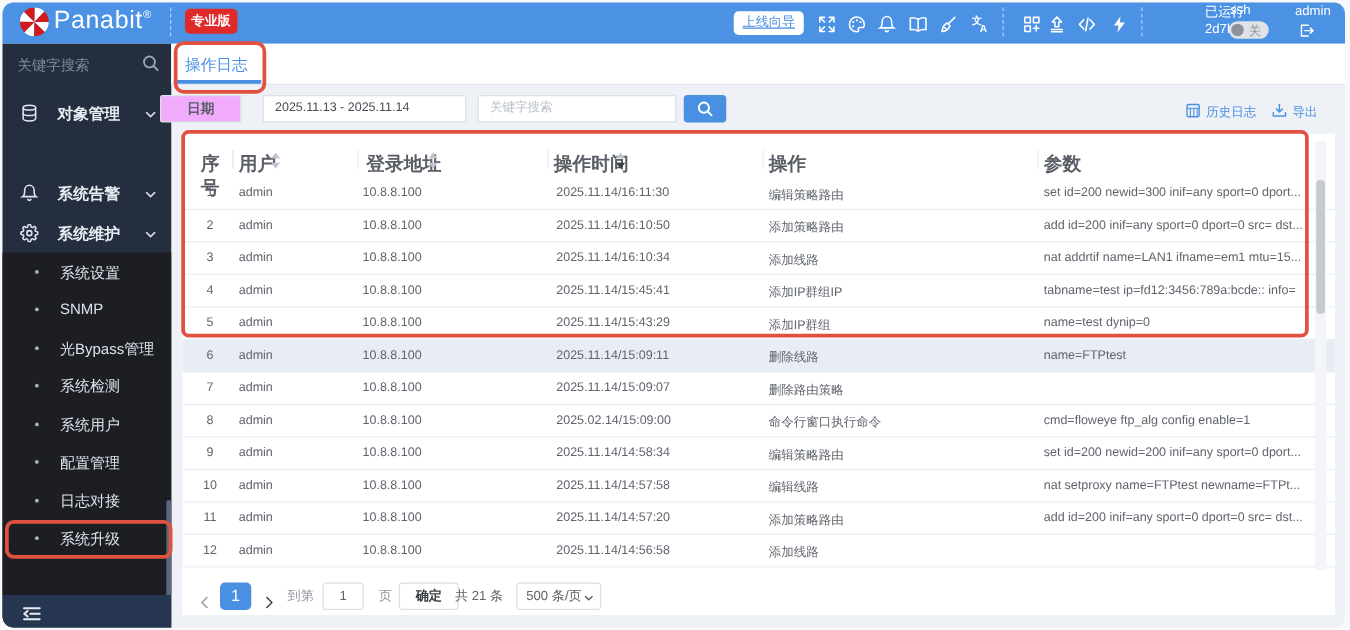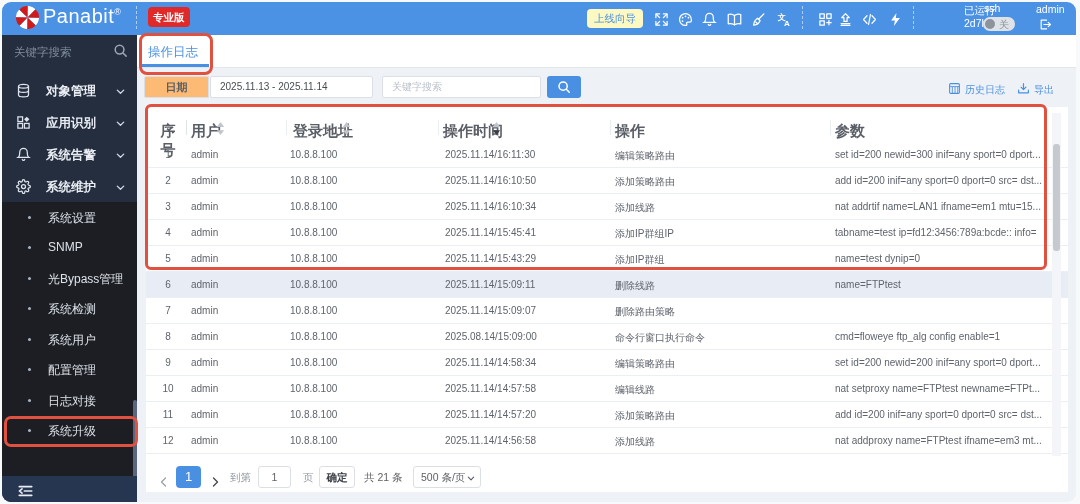--- a/index.html
+++ b/index.html
@@ -7,21 +7,21 @@
 body{position:relative;font-family:"Liberation Sans",sans-serif;background:#f8f9fb;font-size:10.5px;}
 #win{position:absolute;left:2px;top:2px;width:1074px;height:500px;border-radius:9px;overflow:hidden;background:#eef1f6;}
 #shift{position:absolute;left:-2px;top:-2px;width:1080px;height:504px;}
 .abs{position:absolute;}
 
 #topbar{position:absolute;left:0;top:0;width:1080px;height:35px;background:#4b92e5;color:#fff;}
 #logo-txt{position:absolute;left:43px;top:5px;font-size:20px;color:#fff;letter-spacing:.5px;}
 #logo-txt sup{font-size:9px;vertical-align:super;}
 .vdash{position:absolute;top:6px;height:23px;border-left:1px dashed rgba(255,255,255,.55);}
 #badge{position:absolute;left:148px;top:7px;height:20px;line-height:20px;padding:0 5px;background:#e02a2a;border-radius:4px;font-size:10.5px;font-weight:bold;color:#fff;}
-#wizard{position:absolute;left:587px;top:9px;width:56px;height:19px;line-height:19px;background:#fef9c3;border-radius:4px;color:#4a90e2;font-size:10.5px;text-align:center;}
+#wizard{position:absolute;left:587px;top:9px;width:56px;height:19px;line-height:19px;background:#ffffff;border-radius:4px;color:#4a90e2;font-size:10.5px;text-align:center;text-decoration:underline;}
 .tico{position:absolute;top:12px;width:15px;height:15px;}
 .tinfo{position:absolute;font-size:10.5px;color:#fff;line-height:13px;}
 
 #sidebar{position:absolute;left:0;top:35px;width:137px;height:469px;background:#242e3e;}
 #sb-search{position:absolute;left:0;top:0;width:137px;height:37px;}
 #sb-search span{position:absolute;left:14px;top:10px;color:#7e8a9b;font-size:11.5px;}
 .menu-item{position:absolute;left:0;width:137px;height:32px;color:#e9edf3;font-size:12.5px;font-weight:bold;}
 .menu-item .mi-label{position:absolute;left:46px;top:9px;}
 .menu-item svg{position:absolute;left:16px;top:9px;}
 .menu-item .chev{position:absolute;left:115px;top:12px;}
@@ -33,21 +33,21 @@
 .sub-item.active .lbl{color:#fff;font-weight:bold;}
 #sb-bottom{position:absolute;left:0;bottom:-35px;top:441px;width:137px;background:#273650;}
 #sb-thumb{position:absolute;left:133px;top:365px;width:4px;height:78px;background:#59667e;border-radius:2px;}
 
 #tabbar{position:absolute;left:137px;top:35px;width:943px;height:33px;background:#fff;border-bottom:1px solid #e3e6ec;}
 .tab1{position:absolute;left:11px;top:9px;color:#4a90e2;font-size:12.5px;}
 .tab2{position:absolute;left:85px;top:9px;color:#34383e;font-size:12.5px;margin-top:39px;}
 #tab-underline{position:absolute;left:2px;top:29px;width:70px;height:3px;background:#4a90e2;}
 
 .finput{position:absolute;top:76px;height:22px;background:#fff;border:1px solid #dcdfe6;border-radius:2px;font-size:10px;line-height:20px;padding-left:9px;color:#474d54;}
-#flabel{position:absolute;left:144px;top:76px;width:65px;height:22px;background:#fdba74;border:1px solid #dcdfe6;border-radius:2px 0 0 2px;text-align:center;line-height:20px;color:#5a5e66;font-weight:bold;font-size:11px;}
+#flabel{position:absolute;left:128px;top:76px;width:65px;height:22px;background:#f0abfc;border:1px solid #dcdfe6;border-radius:2px 0 0 2px;text-align:center;line-height:20px;color:#5a5e66;font-weight:bold;font-size:11px;}
 #fbtn{position:absolute;left:547px;top:76px;width:34px;height:22px;background:#4a90e2;border-radius:3px;}
 .toplink{position:absolute;top:82px;color:#4a90e2;font-size:10px;}
 
 #card{position:absolute;left:146px;top:107px;width:922px;height:385px;background:#fff;}
 .th{position:absolute;color:#5a5e66;font-weight:bold;font-size:15px;}
 .trow{position:relative;height:26px;border-bottom:1px solid #ebeef5;color:#5f646c;font-size:10px;}
 .trow div{position:absolute;top:7px;white-space:nowrap;}
 .c0{left:8px;width:28px;text-align:center;}
 .c1{left:45px;}.c2{left:144px;}.c3{left:299px;}.c4{left:469px;}
 .c5{left:689px;width:207px;overflow:hidden;}
@@ -155,32 +155,20 @@
     <svg width="15" height="15" viewBox="0 0 24 24" fill="none" stroke="#dfe5ee" stroke-width="2">
             <ellipse cx="12" cy="5" rx="8" ry="3"></ellipse>
             <path d="M4 5 v7 c0 1.7 3.6 3 8 3 s8 -1.3 8 -3 V5"></path>
             <path d="M4 12 v7 c0 1.7 3.6 3 8 3 s8 -1.3 8 -3 V12"></path>
           </svg>
     <span class="mi-label">对象管理</span>
     <svg class="chev" width="11" height="11" viewBox="0 0 24 24" fill="none" stroke="#cfd6e2" stroke-width="3" stroke-linecap="round" stroke-linejoin="round">
             <path d="M5 9 l7 7 l7 -7"></path>
           </svg>
   </div>
-  <div class="menu-item" style="top:71px;">
-    <svg width="15" height="15" viewBox="0 0 24 24" fill="none" stroke="#dfe5ee" stroke-width="2">
-            <rect x="3" y="3" width="7.5" height="7.5"></rect>
-            <rect x="3" y="13.5" width="7.5" height="7.5"></rect>
-            <rect x="13.5" y="13.5" width="7.5" height="7.5"></rect>
-            <path d="M17.2 2.6 l4.2 4.2 l-4.2 4.2 l-4.2 -4.2 Z" fill="#dfe5ee" stroke="none"></path>
-          </svg>
-    <span class="mi-label">应用识别</span>
-    <svg class="chev" width="11" height="11" viewBox="0 0 24 24" fill="none" stroke="#cfd6e2" stroke-width="3" stroke-linecap="round" stroke-linejoin="round">
-            <path d="M5 9 l7 7 l7 -7"></path>
-          </svg>
-  </div>
   <div class="menu-item" style="top:103px;">
     <svg width="15" height="15" viewBox="0 0 24 24" fill="none" stroke="#dfe5ee" stroke-width="2" stroke-linecap="round">
             <path d="M18 8 A6 6 0 0 0 6 8 c0 7-2.5 8.5-2.5 8.5 h17 S18 15 18 8"></path>
             <path d="M10 20 a2.2 2.2 0 0 0 4 0"></path>
           </svg>
     <span class="mi-label">系统告警</span>
     <svg class="chev" width="11" height="11" viewBox="0 0 24 24" fill="none" stroke="#cfd6e2" stroke-width="3" stroke-linecap="round" stroke-linejoin="round">
             <path d="M5 9 l7 7 l7 -7"></path>
           </svg>
   </div>
@@ -337,21 +325,21 @@
             <div class="c0">7</div>
             <div class="c1">admin</div>
             <div class="c2">10.8.8.100</div>
             <div class="c3">2025.11.14/15:09:07</div>
             <div class="c4">删除路由策略</div>
           </div>
     <div class="trow">
             <div class="c0">8</div>
             <div class="c1">admin</div>
             <div class="c2">10.8.8.100</div>
-            <div class="c3">2025.08.14/15:09:00</div>
+            <div class="c3">2025.02.14/15:09:00</div>
             <div class="c4">命令行窗口执行命令</div>
             <div class="c5">cmd=floweye ftp_alg config enable=1</div>
           </div>
     <div class="trow">
             <div class="c0">9</div>
             <div class="c1">admin</div>
             <div class="c2">10.8.8.100</div>
             <div class="c3">2025.11.14/14:58:34</div>
             <div class="c4">编辑策略路由</div>
             <div class="c5">set id=200 newid=200 inif=any sport=0 dport...</div>
@@ -371,37 +359,36 @@
             <div class="c3">2025.11.14/14:57:20</div>
             <div class="c4">添加策略路由</div>
             <div class="c5">add id=200 inif=any sport=0 dport=0 src= dst...</div>
           </div>
     <div class="trow">
             <div class="c0">12</div>
             <div class="c1">admin</div>
             <div class="c2">10.8.8.100</div>
             <div class="c3">2025.11.14/14:56:58</div>
             <div class="c4">添加线路</div>
-            <div class="c5">nat addproxy name=FTPtest ifname=em3 mt...</div>
           </div>
   </div>
   <div class="abs" style="left:906px;top:6px;width:9px;height:347px;background:#f3f5f9;"></div>
   <div class="abs" style="left:907px;top:37px;width:7px;height:107px;background:#c6c9ce;border-radius:3px;"></div>
   <div id="pager">
     <svg class="pg abs" style="left:12px;top:15px;" width="12" height="12" viewBox="0 0 24 24" fill="none" stroke="#9aa0aa" stroke-width="2.6" stroke-linecap="round" stroke-linejoin="round">
             <path d="M15 4 L7 12 L15 20"></path>
           </svg>
     <div class="pg" style="left:30px;width:25px;background:#4a90e2;border-radius:4px;color:#fff;text-align:center;font-size:13px;">1</div>
     <svg class="pg abs" style="left:63px;top:15px;" width="12" height="12" viewBox="0 0 24 24" fill="none" stroke="#42464c" stroke-width="2.6" stroke-linecap="round" stroke-linejoin="round">
             <path d="M9 4 L17 12 L9 20"></path>
           </svg>
     <div class="pg" style="left:84px;color:#9298a1;">到第</div>
     <div class="pg" style="left:112px;width:33px;border:1px solid #dcdfe6;border-radius:3px;background:#fff;text-align:center;line-height:20px;">1</div>
     <div class="pg" style="left:157px;color:#9298a1;">页</div>
-    <div class="pg" style="left:173px;width:36px;border:1px solid #dcdfe6;border-radius:3px;background:#fff;text-align:center;line-height:20px;font-weight:bold;color:#3c4046;">确定</div>
+    <div class="pg" style="left:173px;width:48px;border:1px solid #dcdfe6;border-radius:3px;background:#fff;text-align:center;line-height:20px;font-weight:bold;color:#3c4046;">确定</div>
     <div class="pg" style="left:218px;">共 21 条</div>
     <div class="pg" style="left:267px;width:68px;border:1px solid #dcdfe6;border-radius:3px;background:#fff;padding-left:7px;line-height:20px;">500 条/页
       <svg class="abs" style="right:5px;top:7px;" width="8" height="9" viewBox="0 0 24 24" fill="none" stroke="#5a5e66" stroke-width="3.4" stroke-linecap="round" stroke-linejoin="round">
               <path d="M4 8 l8 8 l8 -8"></path>
             </svg>
     </div>
   </div>
 </div>
 <div class="anno" style="left:139px;top:33px;width:74px;height:42px;border-radius:8px;"></div>
 <div class="anno" style="left:145px;top:104px;width:902px;height:166px;border-radius:6px;"></div>

